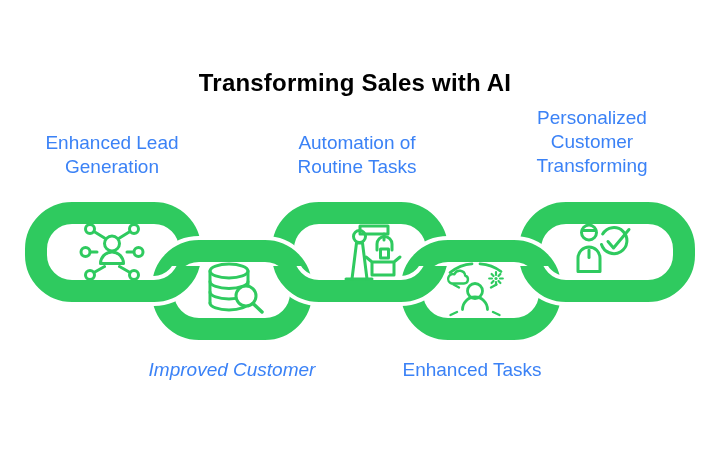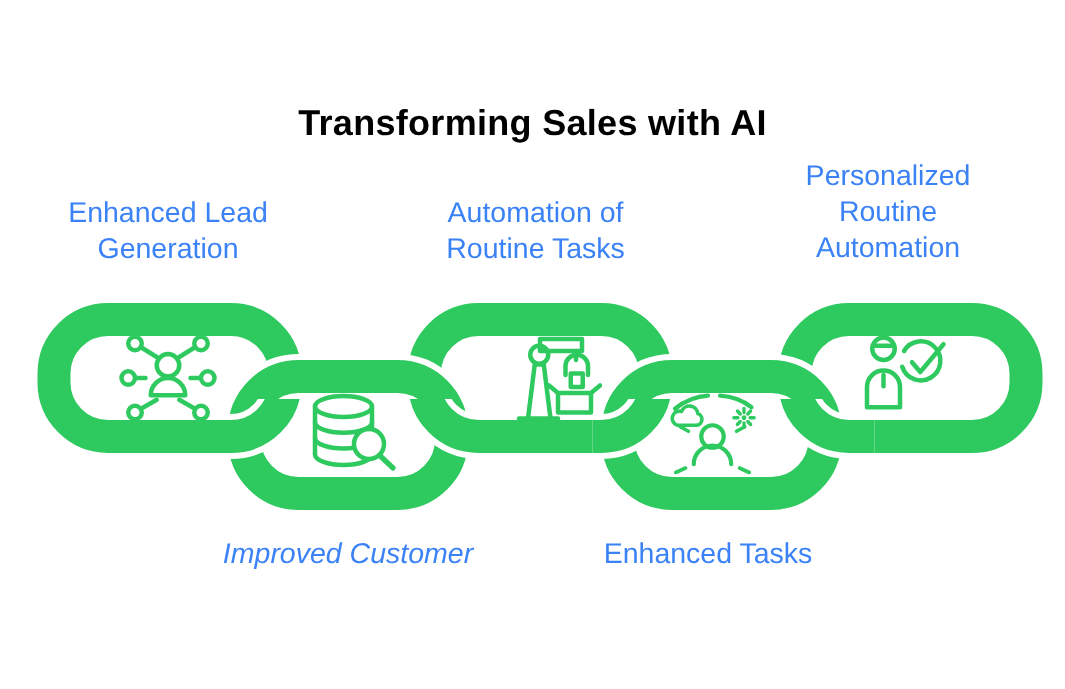--- a/index.html
+++ b/index.html
@@ -146,22 +146,22 @@
     <div>Routine Tasks</div>
   </div>
 
   <div class="label" style="left:12px; top:131px;">
     <div>Enhanced Lead</div>
     <div>Generation</div>
   </div>
 
   <div class="label" style="left:492px; top:106px;">
     <div>Personalized</div>
-    <div>Routine</div>
-    <div>Automation</div>
+    <div>Customer</div>
+    <div>Transforming</div>
   </div>
 
   <div class="label" style="left:132px; top:358px;font-style:italic;">
     <div>Improved Customer</div>
   </div>
 
   <div class="label" style="left:372px; top:358px;">
     <div>Enhanced Tasks</div>
   </div>
 

